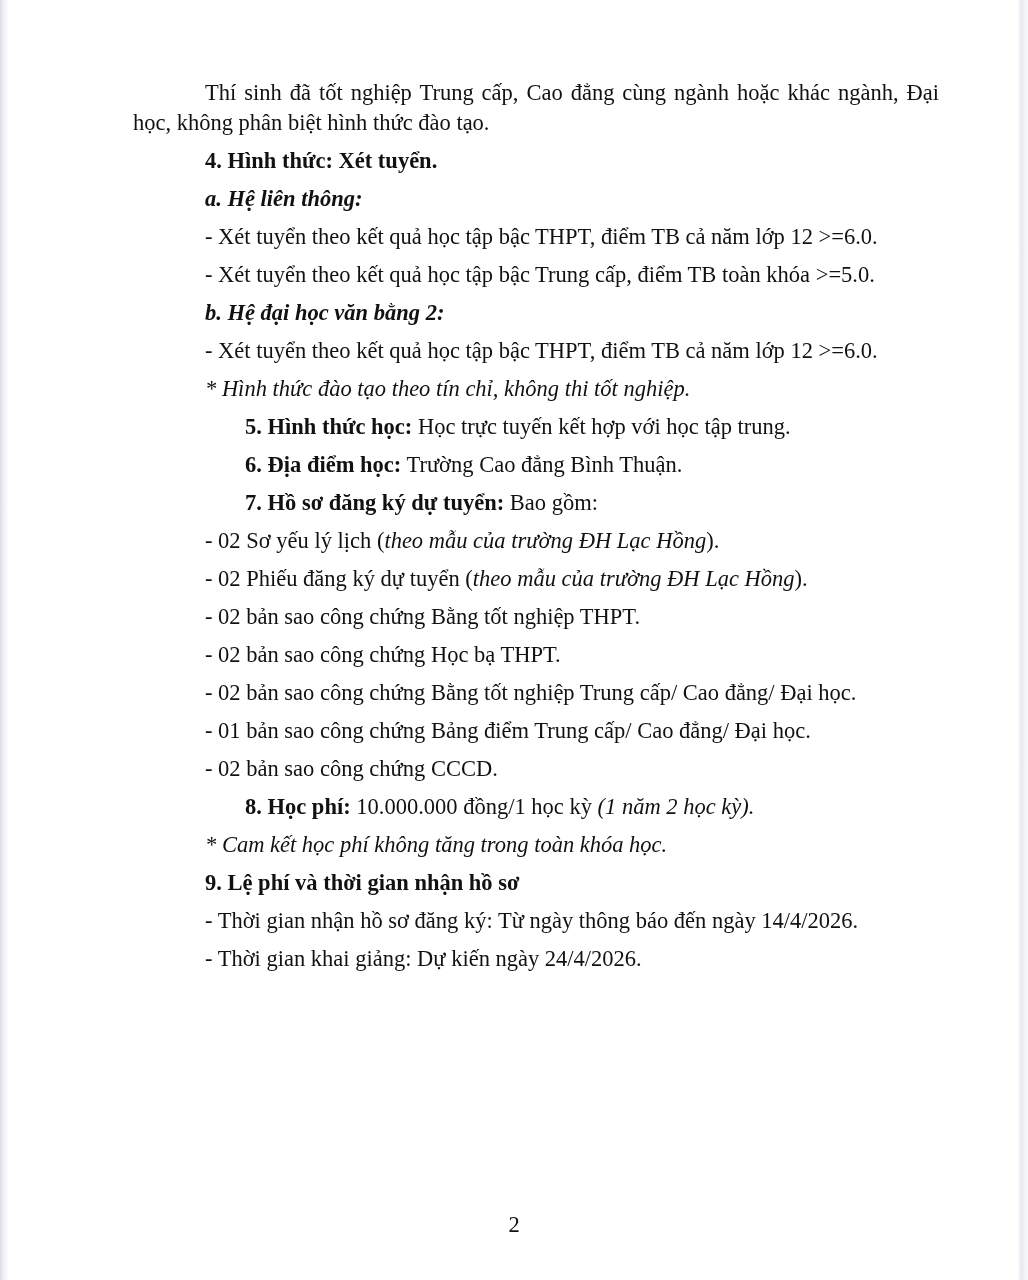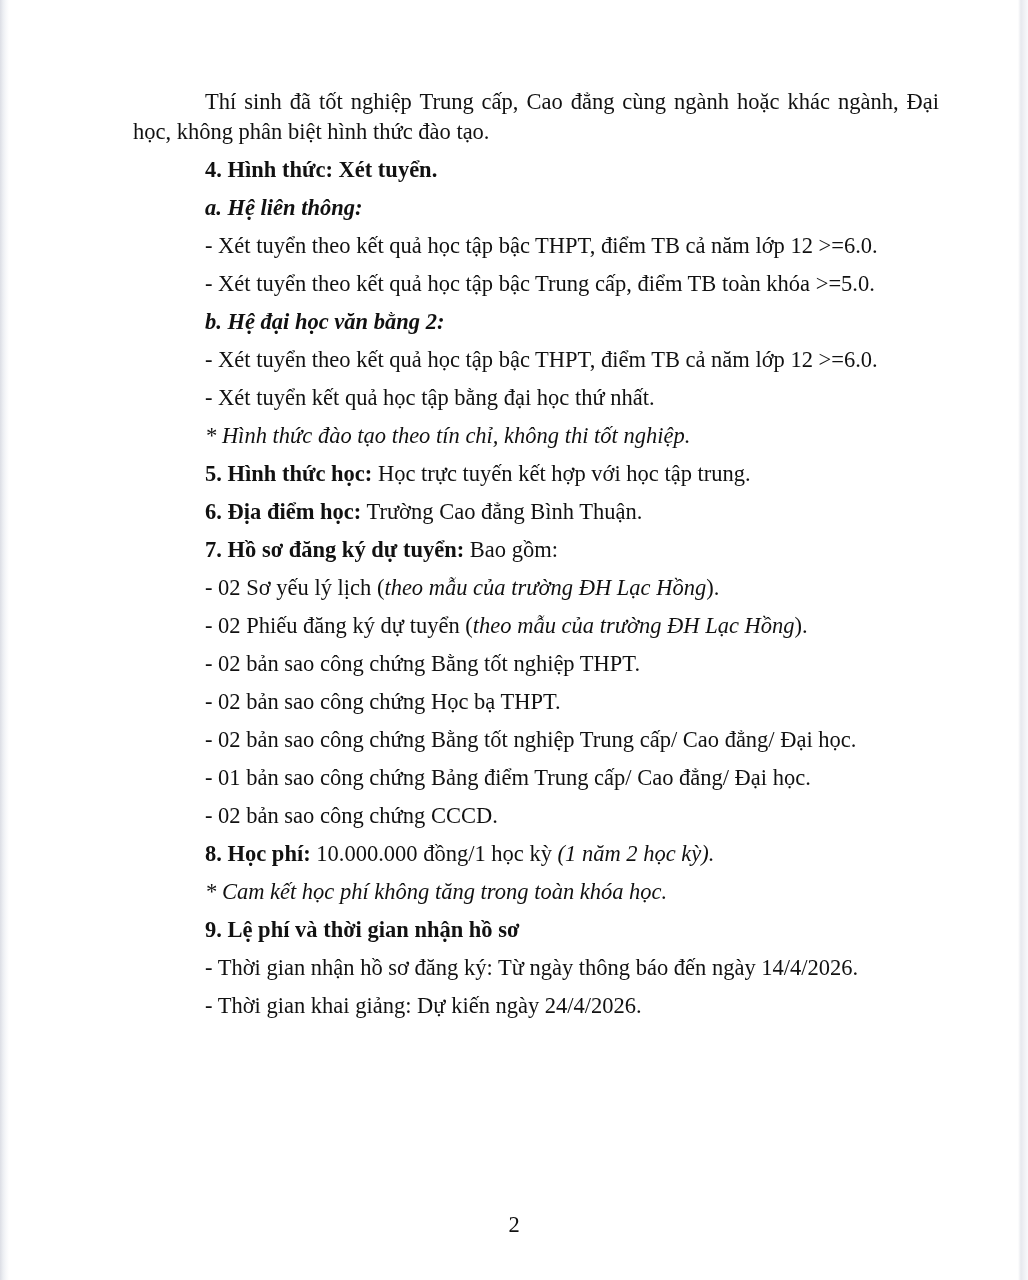--- a/index.html
+++ b/index.html
@@ -15,31 +15,31 @@
   .edge-strip-left {
     position: absolute; left: 0; top: 0; width: 9px; height: 1280px;
     background: linear-gradient(to right, #dcdee5 0px, #eceef2 3px, #f7f8fa 6px, #ffffff 9px);
   }
   .edge-strip-right {
     position: absolute; right: 0; top: 0; width: 10px; height: 1280px;
     background: linear-gradient(to right, #ffffff 0px, #e7e9ee 3px, #eff0f4 6px, #f8f9fb 10px);
   }
   .page-content {
     position: absolute;
-    left: 133px; top: 87px;
+    left: 133px; top: 78px;
     width: 806px;
   }
   .page-content p {
     margin: 0 0 8px 0;
     font-size: 22.5px;
     line-height: 30px;
     text-indent: 72px;
     text-align: justify;
   }
-  .b  { font-weight: bold; }
+  .b  { font-weight: bold; margin-left: 40px; }
   .i  { font-style: italic; }
   .bi { font-weight: bold; font-style: italic; }
   .page-number {
     position: absolute;
     left: 0; top: 1210px;
     width: 1028px;
     text-align: center;
     font-size: 22.5px;
     line-height: 30px;
   }
@@ -52,21 +52,20 @@
   <div class="edge-strip-right"></div>
 
   <div class="page-content">
     <p>Thí sinh đã tốt nghiệp Trung cấp, Cao đẳng cùng ngành hoặc khác ngành, Đại học, không phân biệt hình thức đào tạo.</p>
     <p class="b">4. Hình thức: Xét tuyển.</p>
     <p class="bi">a. Hệ liên thông:</p>
     <p>- Xét tuyển theo kết quả học tập bậc THPT, điểm TB cả năm lớp 12 &gt;=6.0.</p>
     <p>- Xét tuyển theo kết quả học tập bậc Trung cấp, điểm TB toàn khóa &gt;=5.0.</p>
     <p class="bi">b. Hệ đại học văn bằng 2:</p>
     <p>- Xét tuyển theo kết quả học tập bậc THPT, điểm TB cả năm lớp 12 &gt;=6.0.</p>
-    <p>- Xét tuyển kết quả học tập bằng đại học thứ nhất.</p>
     <p class="i">* Hình thức đào tạo theo tín chỉ, không thi tốt nghiệp.</p>
 
     <p><span class="b">5. Hình thức học:</span><span> Học trực tuyến kết hợp với học tập trung.</span></p>
 
     <p><span class="b">6. Địa điểm học:</span><span> Trường Cao đẳng Bình Thuận.</span></p>
 
     <p><span class="b">7. Hồ sơ đăng ký dự tuyển:</span><span> Bao gồm:</span></p>
 
     <p><span>- 02 Sơ yếu lý lịch (</span><span class="i">theo mẫu của trường ĐH Lạc Hồng</span><span>).</span></p>
 

